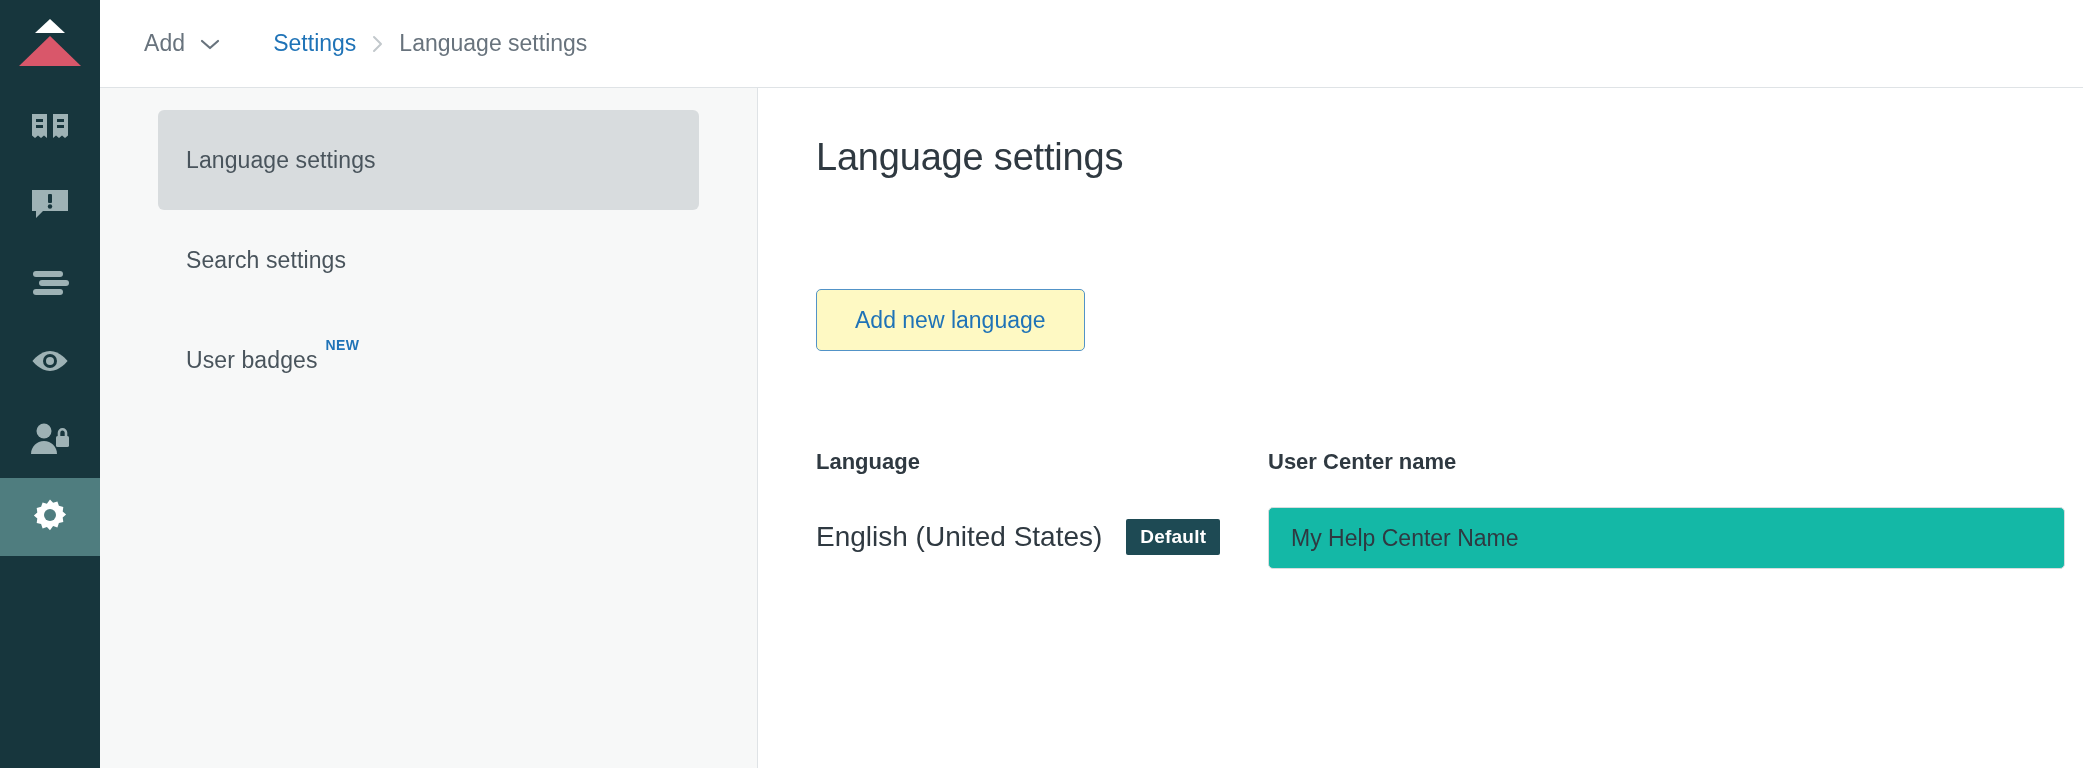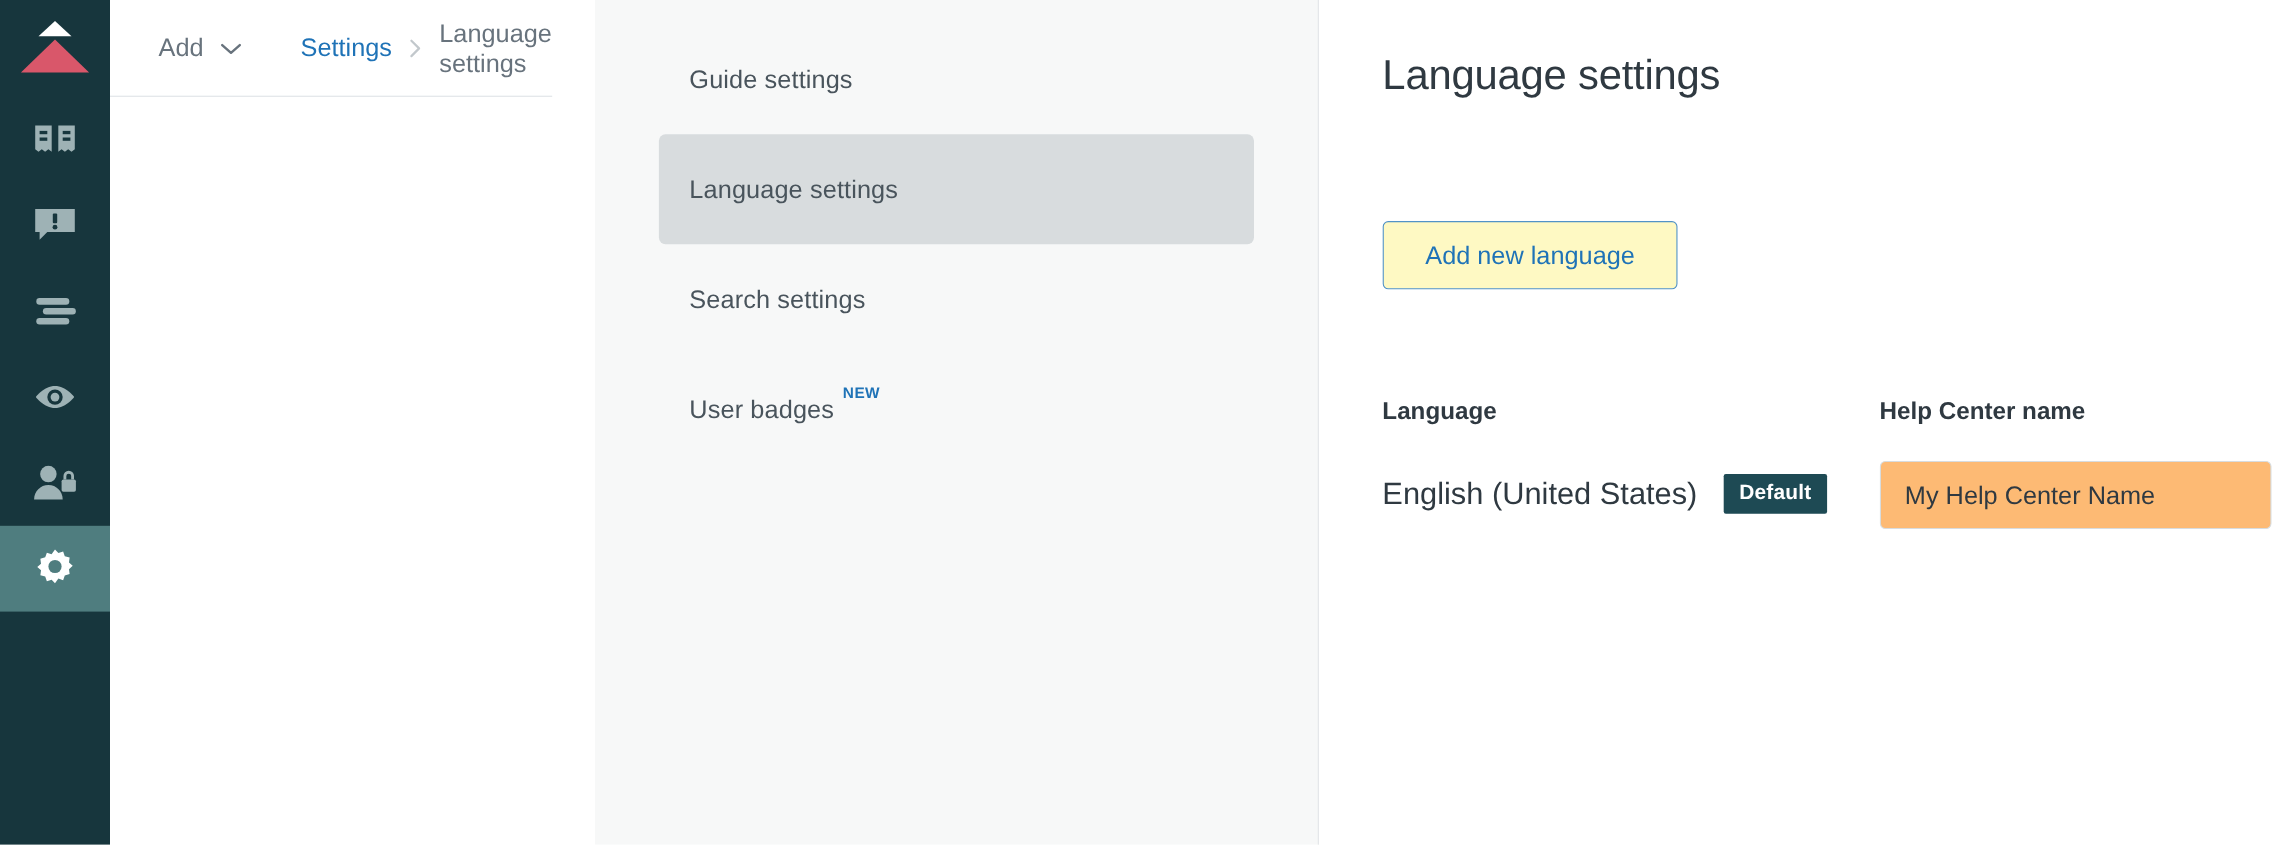--- a/index.html
+++ b/index.html
@@ -63,23 +63,22 @@
   }
   .rail-item svg { display: block; }
   .rail-item .ic { fill: #9eb2b5; }
   .rail-item.active { background: #4f7d7f; }
   .rail-item.active .ic { fill: #ffffff; }
 
   
   .main-col {
     flex: 1;
     display: flex;
-    flex-direction: row;
+    flex-direction: column;
     min-width: 0;
-    gap: 39px;
   }
 
   
   .header {
     height: 88px;
     flex: 0 0 88px;
     background: #ffffff;
     border-bottom: 1px solid #dfe3e6;
     display: flex;
     align-items: center;
@@ -232,21 +231,21 @@
     letter-spacing: 0.2px;
   }
 
   .text-input {
     margin-top: 32px;
     width: 100%;
     max-width: 997px;
     height: 62px;
     border: 1px solid #d8dcde;
     border-radius: 5px;
-    background: #fdba74;
+    background: #14b8a6;
     padding: 0 22px;
     font-size: 23px;
     color: #2f3941;
     font-family: "Liberation Sans", sans-serif;
     outline: none;
   }
   .text-input::placeholder { color: #68737d; }
 </style>
 </head>
 <body>
@@ -347,23 +346,20 @@
             </svg>
         </span>
         <span class="crumb-current">Language settings</span>
       </nav>
     </header>
 
     <div class="body-split">
 
       <aside class="subnav">
         <ul class="subnav-list">
-          <li class="subnav-item">
-            <span class="subnav-label">Guide settings</span>
-          </li>
           <li class="subnav-item selected">
             <span class="subnav-label">Language settings</span>
           </li>
           <li class="subnav-item">
             <span class="subnav-label">Search settings</span>
           </li>
           <li class="subnav-item">
             <span class="subnav-label">User badges</span>
             <sup class="subnav-badge">NEW</sup>
           </li>
@@ -380,21 +376,21 @@
         <div class="lang-grid">
           <div class="col-lang">
             <span class="field-label">Language</span>
             <div class="lang-row">
               <span class="lang-name">English (United States)</span>
               <span class="default-badge">Default</span>
             </div>
           </div>
 
           <div class="col-name">
-            <span class="field-label">Help Center name</span>
+            <span class="field-label">User Center name</span>
             <input class="text-input" type="text" value="My Help Center Name" style="">
           </div>
         </div>
       </main>
 
     </div>
   </div>
 </div>
 
 </body></html>

